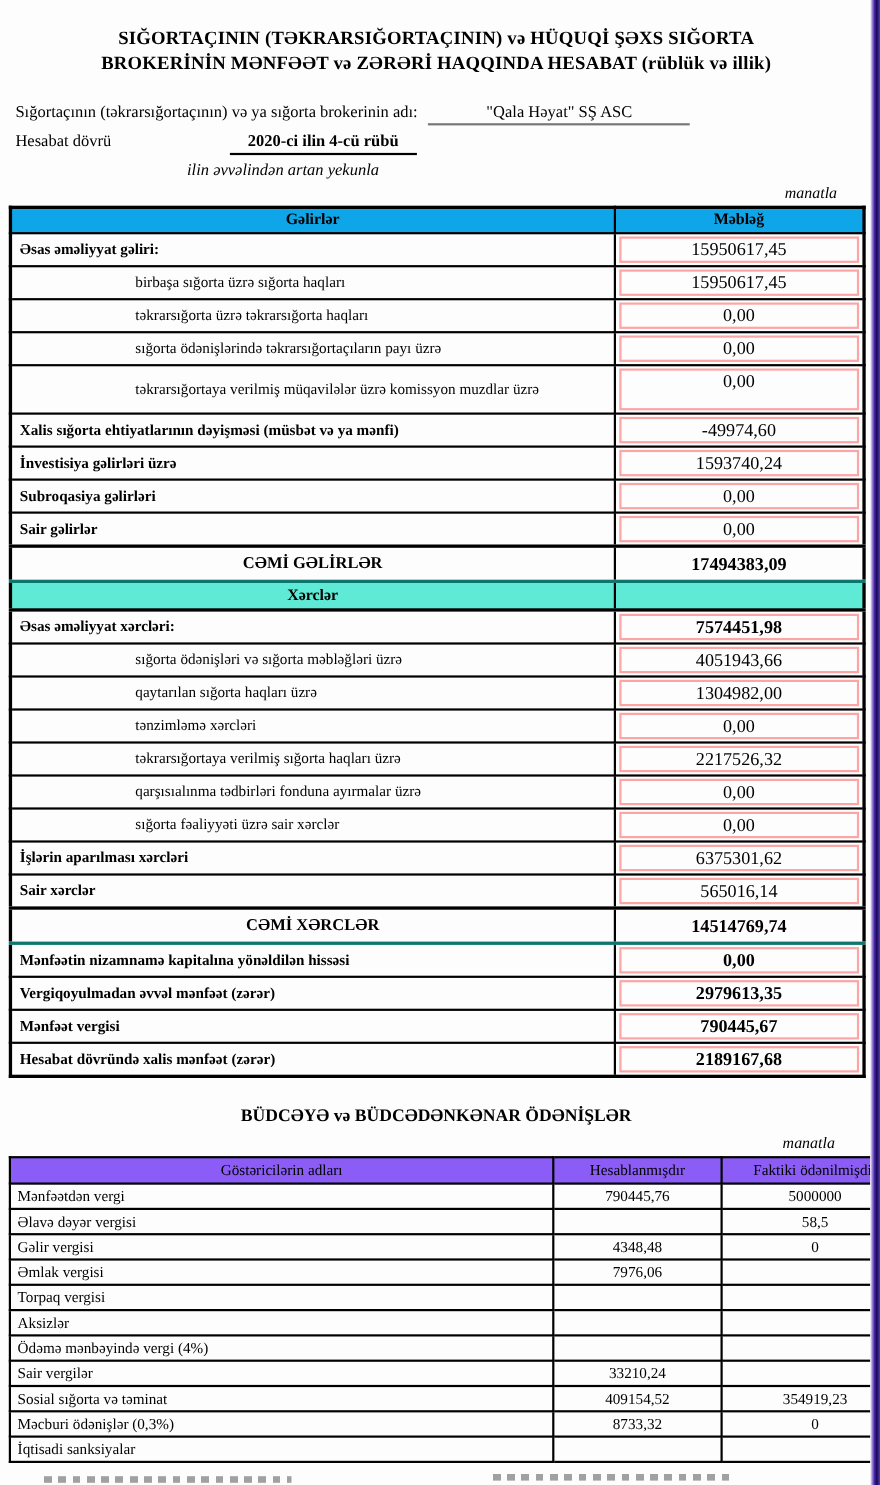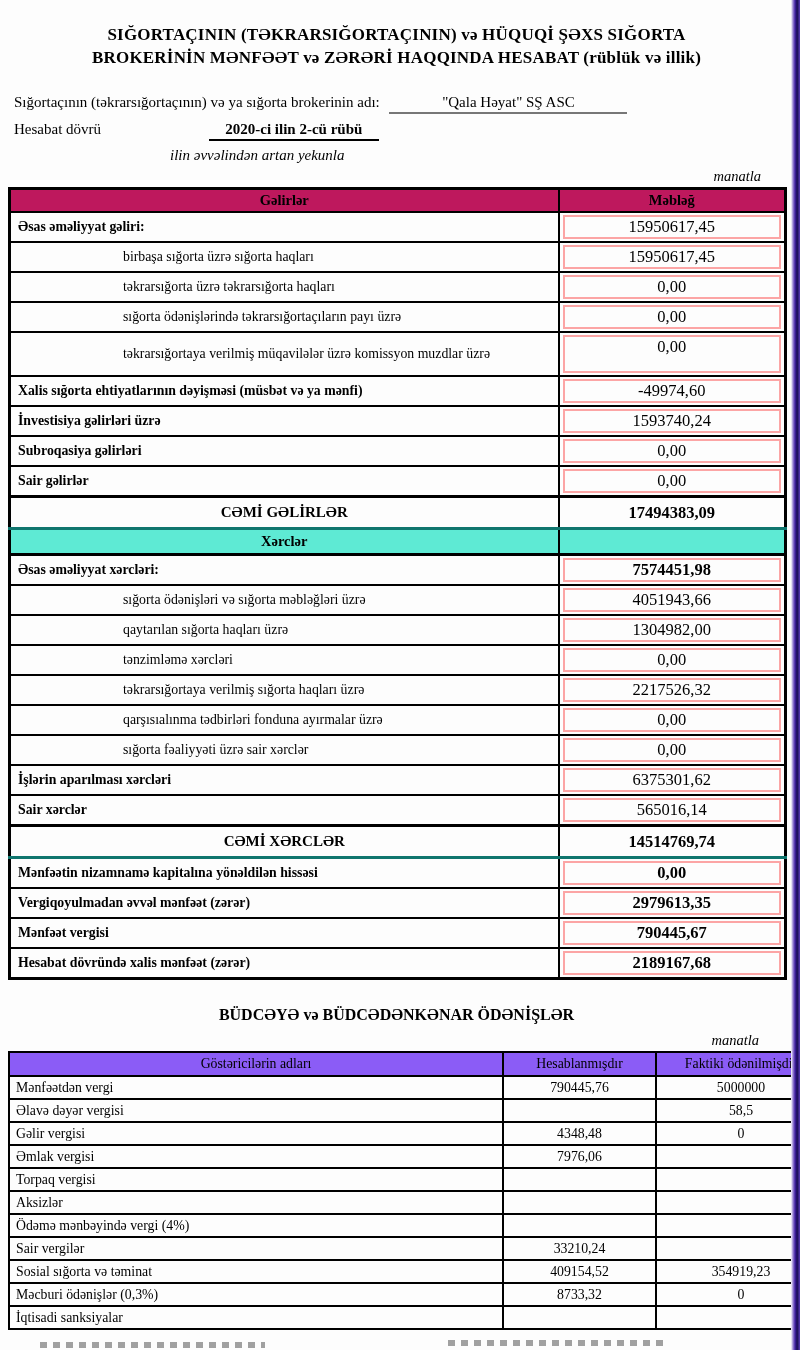--- a/index.html
+++ b/index.html
@@ -26,21 +26,21 @@
   .period-value { display:inline-block; min-width:170px; text-align:center; font-weight:bold;
                   border-bottom:2px solid #000; margin-left:104px; padding:0 4px 1px 4px; }
   .cumulative { margin:6px 0 0 170px; font-style:italic; font-size:15px; }
   .manatla { text-align:right; margin:4px 32px 2px 0; font-style:italic; font-size:14.5px; }
   .manatla2 { text-align:right; margin:8px 34px 2px 0; font-style:italic; font-size:14.5px; }
 
   
   table { border-collapse:collapse; table-layout:fixed; }
   .t1 { width:776px; margin:2px 0 0 8px; border:3px solid #000; }
   .t1 th, .t1 td { border:2px solid #000; }
-  .t1 th { background:#be185d; font-size:14.5px; font-weight:bold; height:24px; }
+  .t1 th { background:#0ea5e9; font-size:14.5px; font-weight:bold; height:24px; }
   .t1 td.lbl { font-size:13.8px; padding:4px 6px 4px 7px; font-weight:bold; }
   .t1 tr.sub td.lbl { font-weight:normal; padding-left:112px; }
   .t1 td.val { width:227px; text-align:center; font-size:16.5px; padding:0; vertical-align:middle; }
   .t1 .vbox { border:2px solid #fca5a5; margin:2px 3px; min-height:23px;
               display:flex; align-items:flex-start; justify-content:center; }
   .t1 tr.tall .vbox { min-height:38px; }
   .t1 tr.total td.lbl { text-align:center; font-size:15px; padding:6px 4px; }
   .t1 tr.total td { border-top:3px solid #000; border-bottom:3px solid #0f766e; font-weight:bold; }
   .t1 tr.total td.val { font-size:16.5px; }
   .t1 tr.section td { background:#5eead4; border-top:3px solid #000; border-bottom:3px solid #000; }
@@ -78,21 +78,21 @@
     <span>BROKERİNİN MƏNFƏƏT və ZƏRƏRİ HAQQINDA HESABAT (rüblük və illik)</span>
   </div>
 
   <div class="form-line">
     <span>Sığortaçının (təkrarsığortaçının) və ya sığorta brokerinin adı:</span>
     <span class="name-value">"Qala Həyat" SŞ ASC</span>
   </div>
 
   <div class="period-line">
     <span>Hesabat dövrü</span>
-    <span class="period-value">2020-ci ilin 2-cü rübü</span>
+    <span class="period-value">2020-ci ilin 4-cü rübü</span>
   </div>
 
   <div class="cumulative">ilin əvvəlindən artan yekunla</div>
   <div class="manatla">manatla</div>
 
   <table class="t1">
     <colgroup>
         <col style="width:549px">
         <col style="width:227px">
       </colgroup>

